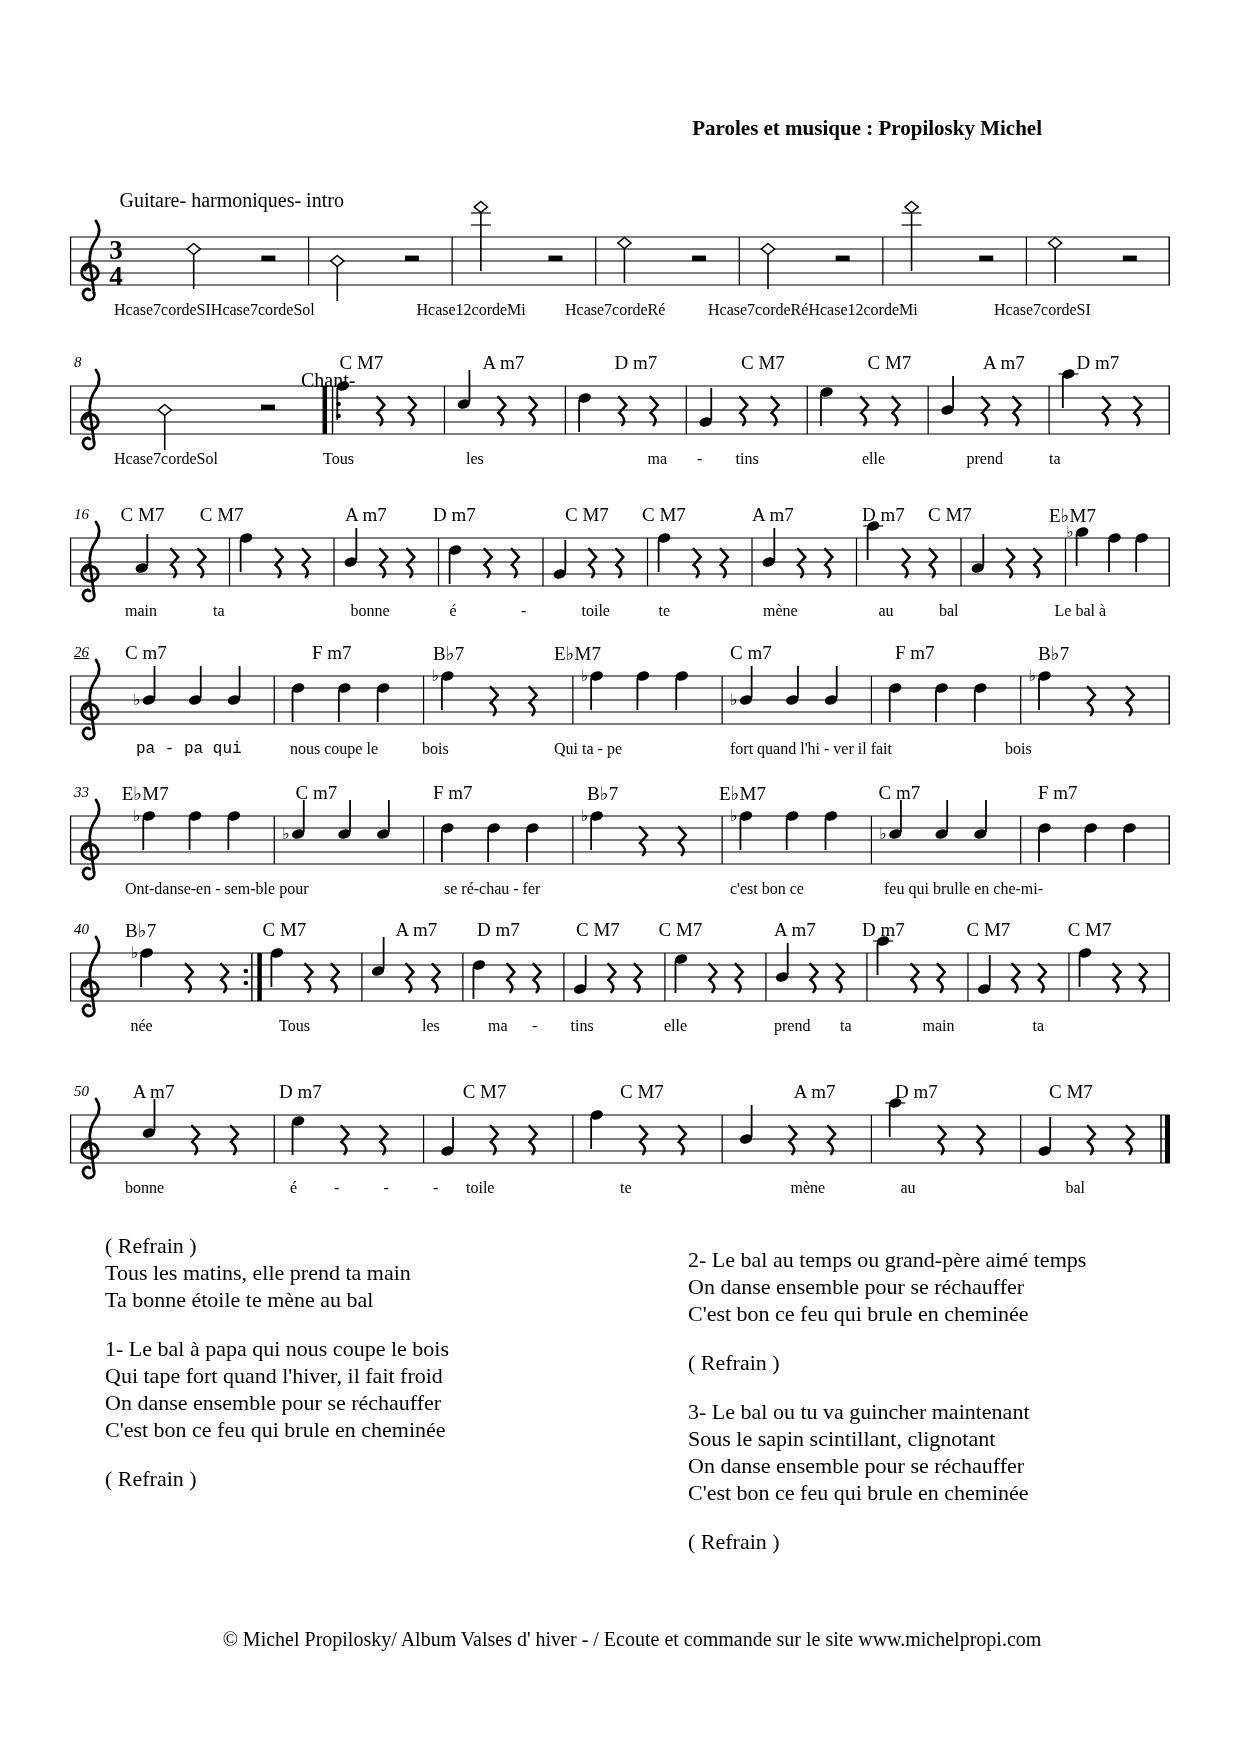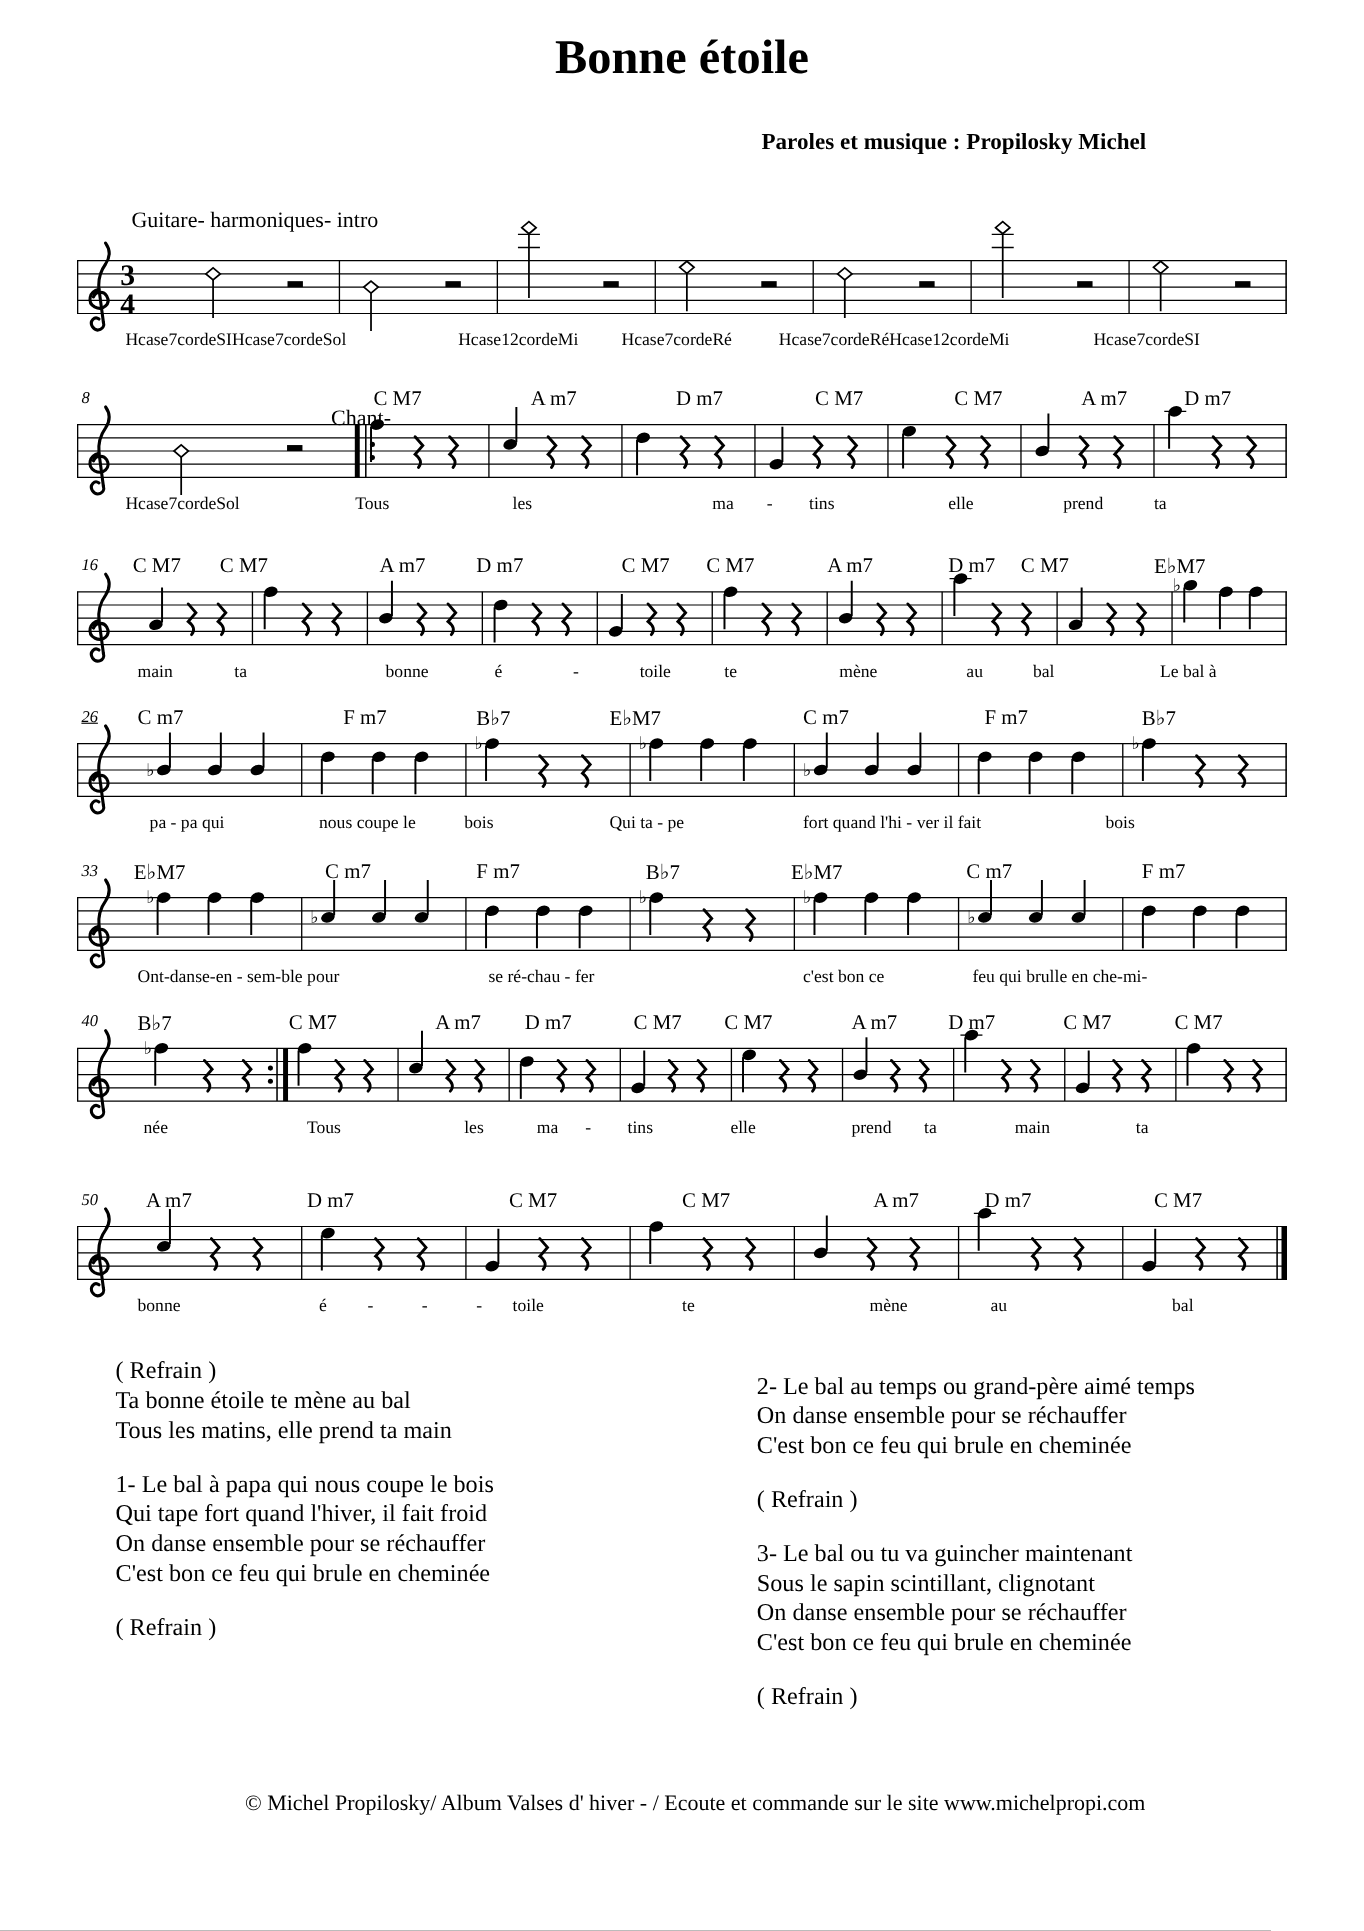--- a/index.html
+++ b/index.html
@@ -33,21 +33,20 @@
   .vspacer{height:22px;}
   #footer{
     position:absolute;top:1628px;left:0;width:100%;
     text-align:center;font-size:20px;padding-left:12px;
   }
 </style>
 </head>
 <body>
 
 <div id="page">
-  <h1 id="title">Bonne étoile</h1>
   <div id="credit">
     <span class="lbl">Paroles  et musique :</span>
     <span class="name">Propilosky Michel</span>
   </div>
 
   <div id="score">
       <span class="syslabel" style="left: 119.5px; top: 189px;">Guitare- harmoniques- intro</span>
       <span class="lyr" style="left: 114px; top: 301px;">Hcase7cordeSIHcase7cordeSol</span>
       <span class="lyr" style="left: 416.5px; top: 301px;">Hcase12cordeMi</span>
       <span class="lyr" style="left: 565px; top: 301px; text-align: center;">Hcase7cordeRé</span>
@@ -258,21 +257,21 @@
         <line x1="1066.1850000000002" y1="64" x2="1066.1850000000002" y2="96" stroke="#000" stroke-width="1.8"></line>
       </svg>
       <span class="mnum" style="left: 74px; top: 644px; text-decoration: underline;">26</span>
       <span class="chord" style="left: 125px; top: 642px;">C m7</span>
       <span class="chord" style="left: 312px; top: 642px;">F m7</span>
       <span class="chord" style="left: 433px; top: 642px;">B♭7</span>
       <span class="chord" style="left: 554px; top: 642px;">E♭M7</span>
       <span class="chord" style="left: 730px; top: 642px;">C m7</span>
       <span class="chord" style="left: 895px; top: 642px;">F m7</span>
       <span class="chord" style="left: 1038px; top: 642px;">B♭7</span>
-      <span class="lyr" style="left: 136px; top: 740px;">pa - pa  qui</span>
+      <span class="lyr" style="left: 136px; top: 740px; font-family: Liberation Mono, monospace;">pa - pa  qui</span>
       <span class="lyr" style="left: 290px; top: 740px;">nous coupe le</span>
       <span class="lyr" style="left: 422px; top: 740px;">bois</span>
       <span class="lyr" style="left: 554px; top: 740px;">Qui   ta - pe</span>
       <span class="lyr" style="left: 730px; top: 740px;">fort quand l'hi - ver  il  fait</span>
       <span class="lyr" style="left: 1005px; top: 740px;">bois</span>
       <svg width="1100" height="150" viewBox="0 0 1100 150" class="staff-svg" style="left: 70px; top: 614px;">
         <line x1="0" y1="62" x2="1100" y2="62" stroke="#000" stroke-width="1.1"></line>
         <line x1="0" y1="74" x2="1100" y2="74" stroke="#000" stroke-width="1.1"></line>
         <line x1="0" y1="86" x2="1100" y2="86" stroke="#000" stroke-width="1.1"></line>
         <line x1="0" y1="98" x2="1100" y2="98" stroke="#000" stroke-width="1.1"></line>
@@ -558,22 +557,22 @@
         <path d="M 907.4071428571428 73 L 914.4071428571428 81 L 907.4071428571428 89 Q 915.4071428571428 95 910.4071428571428 101" stroke="#000" stroke-width="2.6" fill="none" stroke-linecap="round"></path>
         <ellipse cx="974.5999999999999" cy="98" rx="6.3" ry="4.6" fill="#000" transform="rotate(-18 974.5999999999999 98)"></ellipse>
         <line x1="980.1999999999999" y1="96" x2="980.1999999999999" y2="64" stroke="#000" stroke-width="1.8"></line>
         <path d="M 1017.8785714285714 73 L 1024.8785714285714 81 L 1017.8785714285714 89 Q 1025.8785714285714 95 1020.8785714285714 101" stroke="#000" stroke-width="2.6" fill="none" stroke-linecap="round"></path>
         <path d="M 1056.692857142857 73 L 1063.692857142857 81 L 1056.692857142857 89 Q 1064.692857142857 95 1059.692857142857 101" stroke="#000" stroke-width="2.6" fill="none" stroke-linecap="round"></path>
       </svg>
     </div>
 
   <div class="vcol" id="verse-left" style="left:105px;top:1232px;width:560px;">
       <div class="vline">( Refrain )</div>
+      <div class="vline">Tous les matins, elle prend ta main</div>
       <div class="vline">Ta bonne étoile te mène au bal</div>
-      <div class="vline">Tous les matins, elle prend ta main</div>
       <div class="vspacer"></div>
       <div class="vline">1- Le bal à papa qui nous coupe le bois</div>
       <div class="vline">Qui tape fort quand l'hiver, il fait froid</div>
       <div class="vline">On danse ensemble pour se réchauffer</div>
       <div class="vline">C'est bon ce feu qui brule en cheminée</div>
       <div class="vspacer"></div>
       <div class="vline">( Refrain )</div>
     </div>
   <div class="vcol" id="verse-right" style="left:688px;top:1246px;width:540px;">
       <div class="vline">2- Le bal au temps ou grand-père aimé temps</div>

